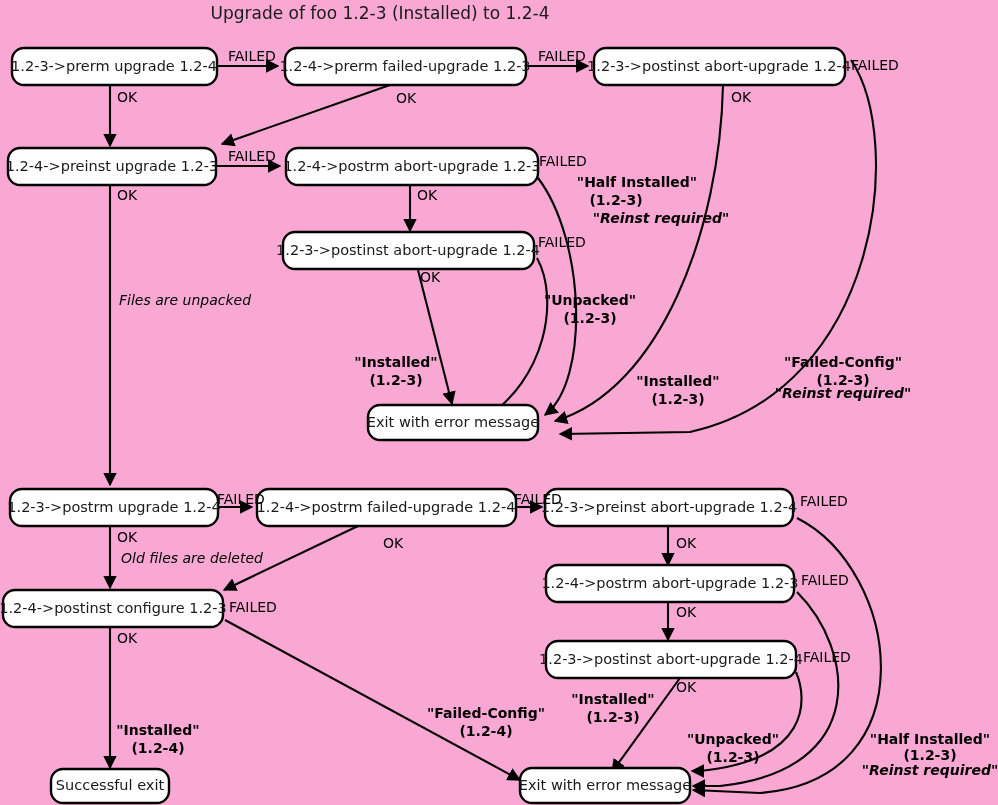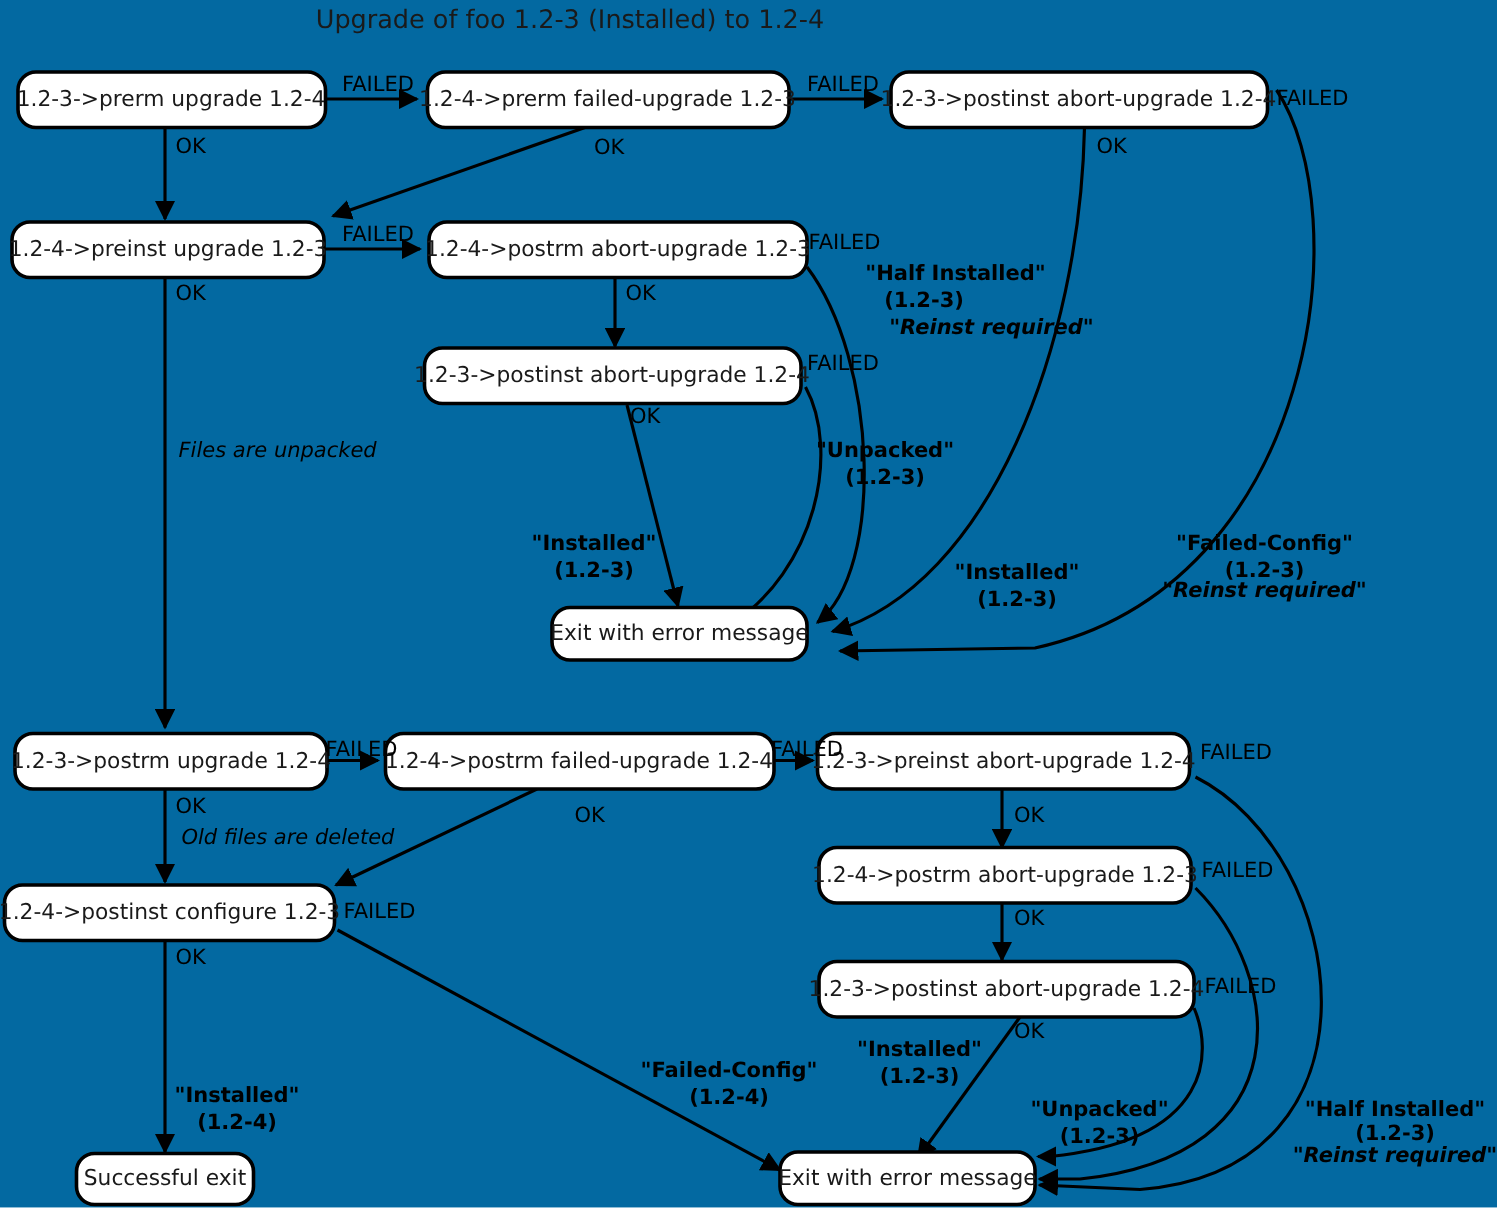--- a/index.html
+++ b/index.html
@@ -4,21 +4,21 @@
 <style>
   html, body {
     margin: 0;
     padding: 0;
     background: #ffffff;
   }
   #canvas {
     position: relative;
     width: 998px;
     height: 805px;
-    background: #0369a1;
+    background: #f9a8d4;
     font-family: "DejaVu Sans", sans-serif;
     overflow: hidden;
   }
   svg#diagram {
     position: absolute;
     top: 0;
     left: 0;
     width: 998px;
     height: 805px;
   }

